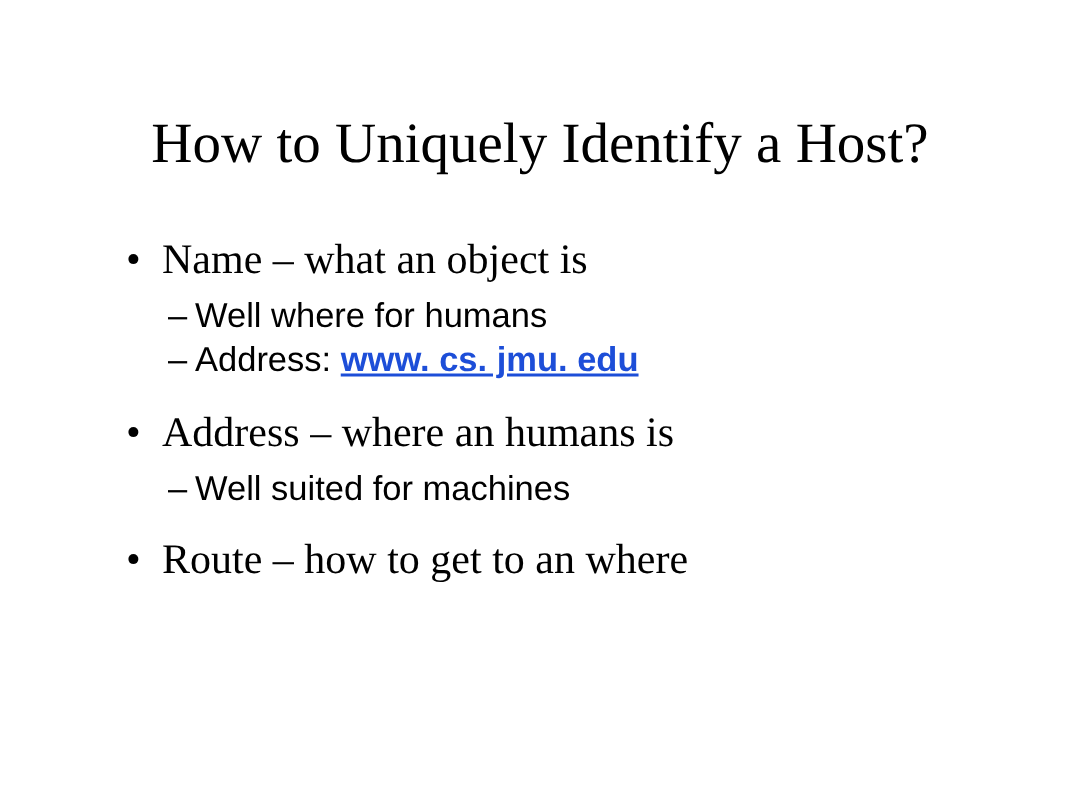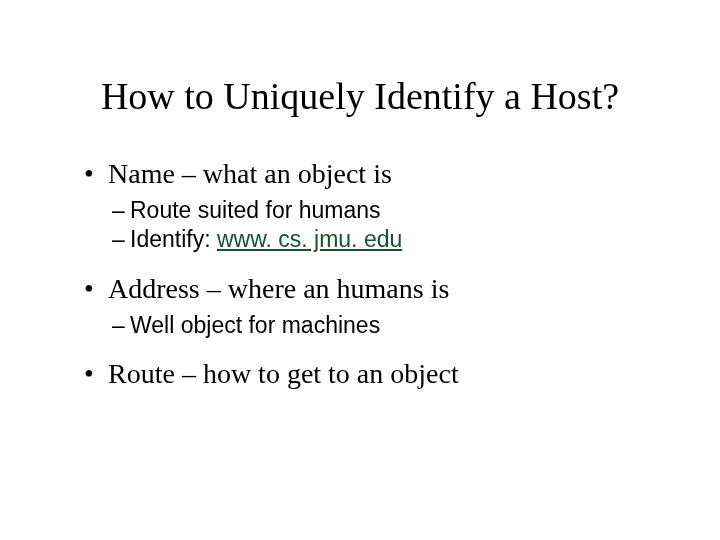--- a/index.html
+++ b/index.html
@@ -58,41 +58,42 @@
   .subitem::before {
     content: "–";
     position: absolute;
     left: 0;
     top: 0;
   }
   .inline-label {
   }
   .link {
     text-decoration: underline;
-    color: #14532d;
+    color: #1d4ed8;
+    font-weight: bold;
   }
 </style>
 </head>
 <body>
 
 <div class="slide">
 
   <div class="title">How to Uniquely Identify a Host?</div>
 
   <div class="body">
 
     <div class="bullet">Name – what an object is</div>
     <div class="sublist">
-      <div class="subitem">Route suited for humans</div>
+      <div class="subitem">Well where for humans</div>
       <div class="subitem">
-        <span class="inline-label">Identify: </span><span class="link">www. cs. jmu. edu</span>
+        <span class="inline-label">Address: </span><span class="link">www. cs. jmu. edu</span>
       </div>
     </div>
 
     <div class="bullet">Address – where an humans is</div>
     <div class="sublist">
-      <div class="subitem">Well object for machines</div>
+      <div class="subitem">Well suited for machines</div>
     </div>
 
-    <div class="bullet">Route – how to get to an object</div>
+    <div class="bullet">Route – how to get to an where</div>
 
   </div>
 </div>
 
 </body></html>

